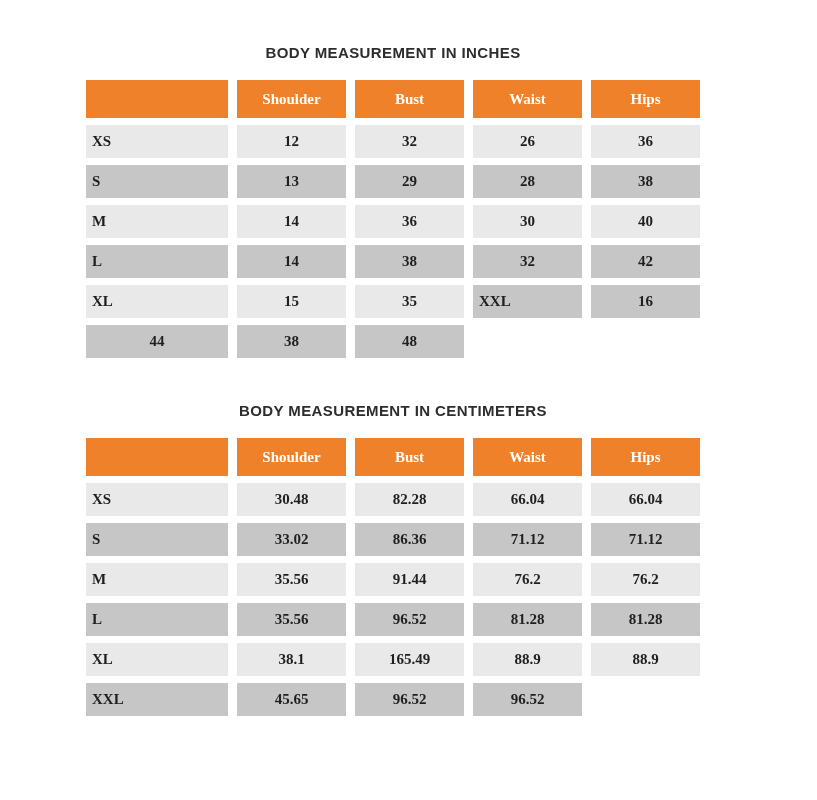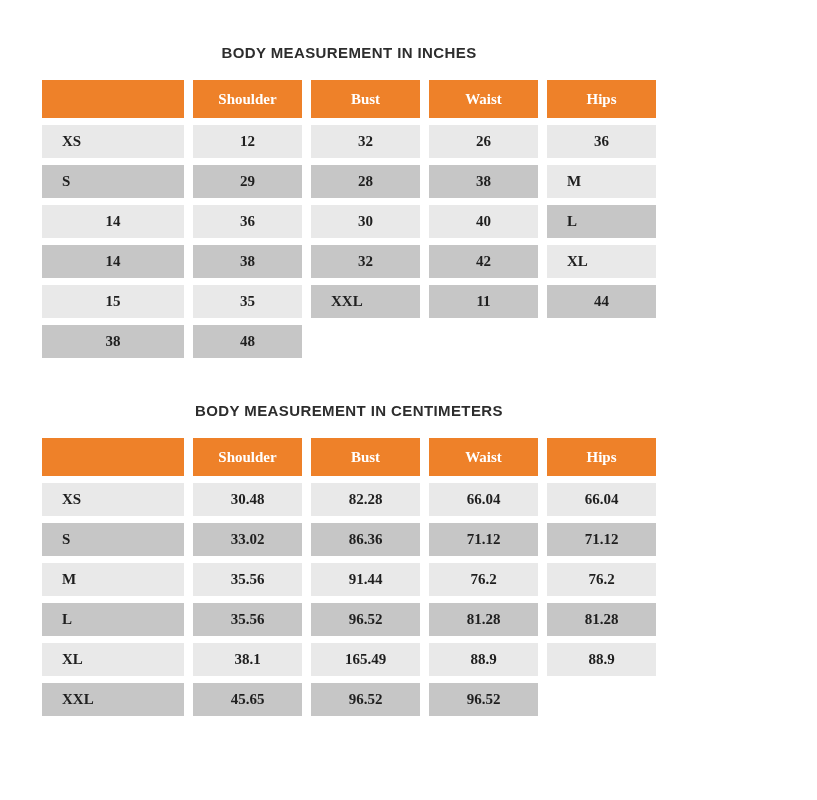--- a/index.html
+++ b/index.html
@@ -7,20 +7,21 @@
     padding: 0;
     background: #ffffff;
     font-family: "Liberation Sans", sans-serif;
   }
   .page {
     width: 698px;
     height: 800px;
     background: #ffffff;
     overflow: hidden;
     box-sizing: border-box;
+    margin-left: 44px;
   }
   .inner {
     width: 614px;
     margin: 0 auto;
     padding-top: 44px;
   }
   .table-section { margin: 0; }
   .table-section + .table-section { margin-top: 44px; }
   .table-title {
     font-family: "Liberation Sans", sans-serif;
@@ -51,21 +52,21 @@
     height: 38px;
     background: #ee8129;
     color: #ffffff;
     font-size: 15px;
   }
   .cell.body { height: 33px; }
   .cell.light { background: #e9e9e9; }
   .cell.dark  { background: #c6c6c6; }
   .cell.size-col.body {
     justify-content: flex-start;
-    padding-left: 20px;
+    padding-left: 6px;
   }
 </style>
 </head>
 <body>
 
 <div class="page">
   <div class="inner">
 
     <section class="table-section">
       <h2 class="table-title">BODY MEASUREMENT IN INCHES</h2>
@@ -74,38 +75,39 @@
           <div class="cell header">Shoulder</div>
           <div class="cell header">Bust</div>
           <div class="cell header">Waist</div>
           <div class="cell header">Hips</div>
           <div class="cell body size-col light">XS</div>
           <div class="cell body value light">12</div>
           <div class="cell body value light">32</div>
           <div class="cell body value light">26</div>
           <div class="cell body value light">36</div>
           <div class="cell body size-col dark">S</div>
+          <div class="cell body value dark">13</div>
           <div class="cell body value dark">29</div>
           <div class="cell body value dark">28</div>
           <div class="cell body value dark">38</div>
           <div class="cell body size-col light">M</div>
           <div class="cell body value light">14</div>
           <div class="cell body value light">36</div>
           <div class="cell body value light">30</div>
           <div class="cell body value light">40</div>
           <div class="cell body size-col dark">L</div>
           <div class="cell body value dark">14</div>
           <div class="cell body value dark">38</div>
           <div class="cell body value dark">32</div>
           <div class="cell body value dark">42</div>
           <div class="cell body size-col light">XL</div>
           <div class="cell body value light">15</div>
           <div class="cell body value light">35</div>
           <div class="cell body size-col dark">XXL</div>
-          <div class="cell body value dark">11</div>
+          <div class="cell body value dark">16</div>
           <div class="cell body value dark">44</div>
           <div class="cell body value dark">38</div>
           <div class="cell body value dark">48</div>
         </div>
     </section>
 
     <section class="table-section">
       <h2 class="table-title">BODY MEASUREMENT IN CENTIMETERS</h2>
       <div class="size-table">
           <div class="cell header size-col"></div>

